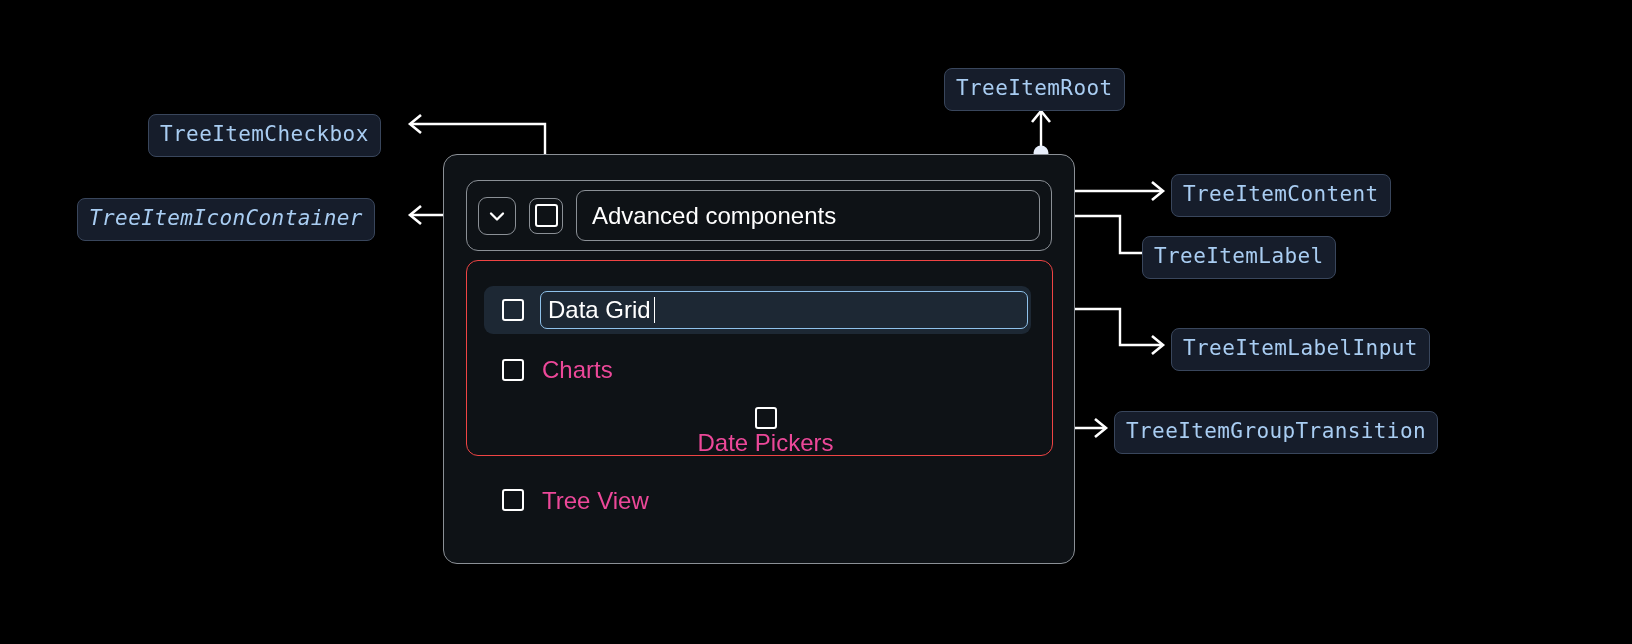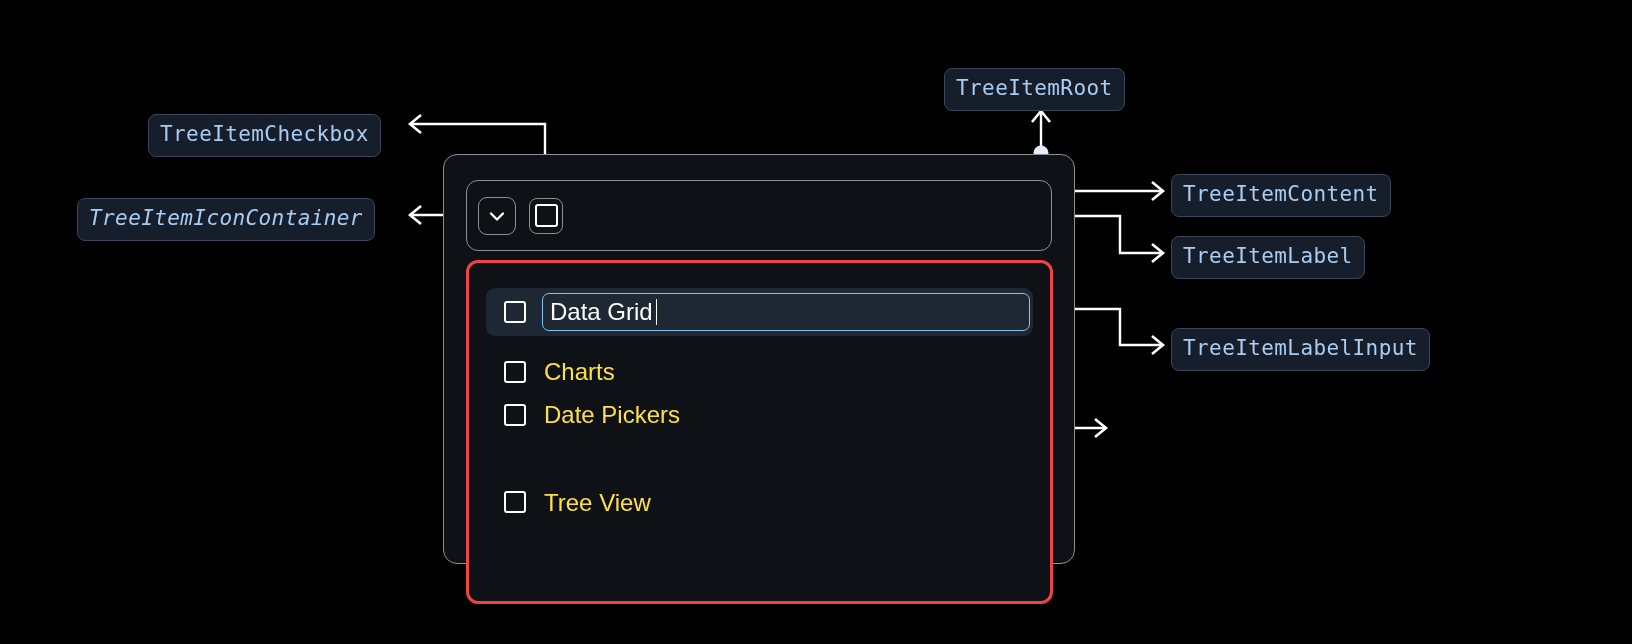--- a/index.html
+++ b/index.html
@@ -80,23 +80,23 @@
     box-sizing:border-box;
     display:flex;align-items:center;
     padding-left:15px;
     color:#ffffff;
     font-size:24px;
   }
 
   #group-transition{
     position:absolute;
     left:466px; top:260px;
-    width:587px; height:344px;
+    width:587px; height:196px;
     background:#0e1216;
-    border:3px solid #ef4444;
+    border:1px solid #ef4444;
     border-radius:12px;
     box-sizing:border-box;
   }
 
   .tree-row{
     position:absolute;
     left:17px;
     width:547px;
     height:48px;
     display:flex;
@@ -108,21 +108,21 @@
     border-radius:9px;
   }
   .row-chk{
     margin-left:16px;
     flex:0 0 auto;
     display:flex;align-items:center;justify-content:center;
     width:26px;height:26px;
   }
   .row-text{
     margin-left:16px;
-    color:#fde047;
+    color:#ec4899;
     font-size:24px;
     line-height:1;
   }
   #label-input{
     margin-left:14px;
     flex:1 1 auto;
     height:38px;
     margin-right:3px;
     border:1.5px solid #8fc2eb;
     border-radius:7px;
@@ -186,36 +186,38 @@
   </svg>
 
   <div class="chip" style="left:148px; top:107px;margin-top:7px;">TreeItemCheckbox</div>
 
   <div class="chip" style="left:77px; top:198px;font-style:italic;">TreeItemIconContainer</div>
 
   <div class="chip" style="left:1171px; top:174px;">TreeItemContent</div>
 
   <div class="chip" style="left:944px; top:68px;">TreeItemRoot</div>
 
-  <div class="chip" style="left:1171px; top:236px;">TreeItemLabel</div>
+  <div class="chip" style="left:1142px; top:236px;">TreeItemLabel</div>
 
   <div class="chip" style="left:1171px; top:328px;">TreeItemLabelInput</div>
 
+  <div class="chip" style="left:1114px; top:411px;">TreeItemGroupTransition</div>
 
   <div id="root-node"></div>
 
   <div id="content-row">
     <div class="icon-container">
       <svg width="22" height="22" viewBox="0 0 22 22">
         <path d="M5 8.5 L11 14.5 L17 8.5" stroke="#ffffff" stroke-width="2.3" fill="none" stroke-linecap="round" stroke-linejoin="round"></path>
       </svg>
     </div>
     <div class="chk-root">
       <span class="cbox sm"></span>
     </div>
+    <div id="root-label-box">Advanced components</div>
   </div>
 
   <div id="group-transition">
 
     <div class="tree-row selected" style="top:25px;">
       <span class="row-chk">
         <span class="cbox"></span>
       </span>
       <span id="label-input">
         <span>Data Grid</span>
@@ -223,21 +225,21 @@
       </span>
     </div>
 
     <div class="tree-row" style="top:85px;">
       <span class="row-chk">
         <span class="cbox"></span>
       </span>
       <span class="row-text">Charts</span>
     </div>
 
-    <div class="tree-row" style="top:128px;">
+    <div class="tree-row" style="top:144px;flex-direction:column;">
       <span class="row-chk">
         <span class="cbox"></span>
       </span>
       <span class="row-text">Date Pickers</span>
     </div>
 
     <div class="tree-row" style="top:204px;align-items:flex-end;">
       <span class="row-chk">
         <span class="cbox"></span>
       </span>

